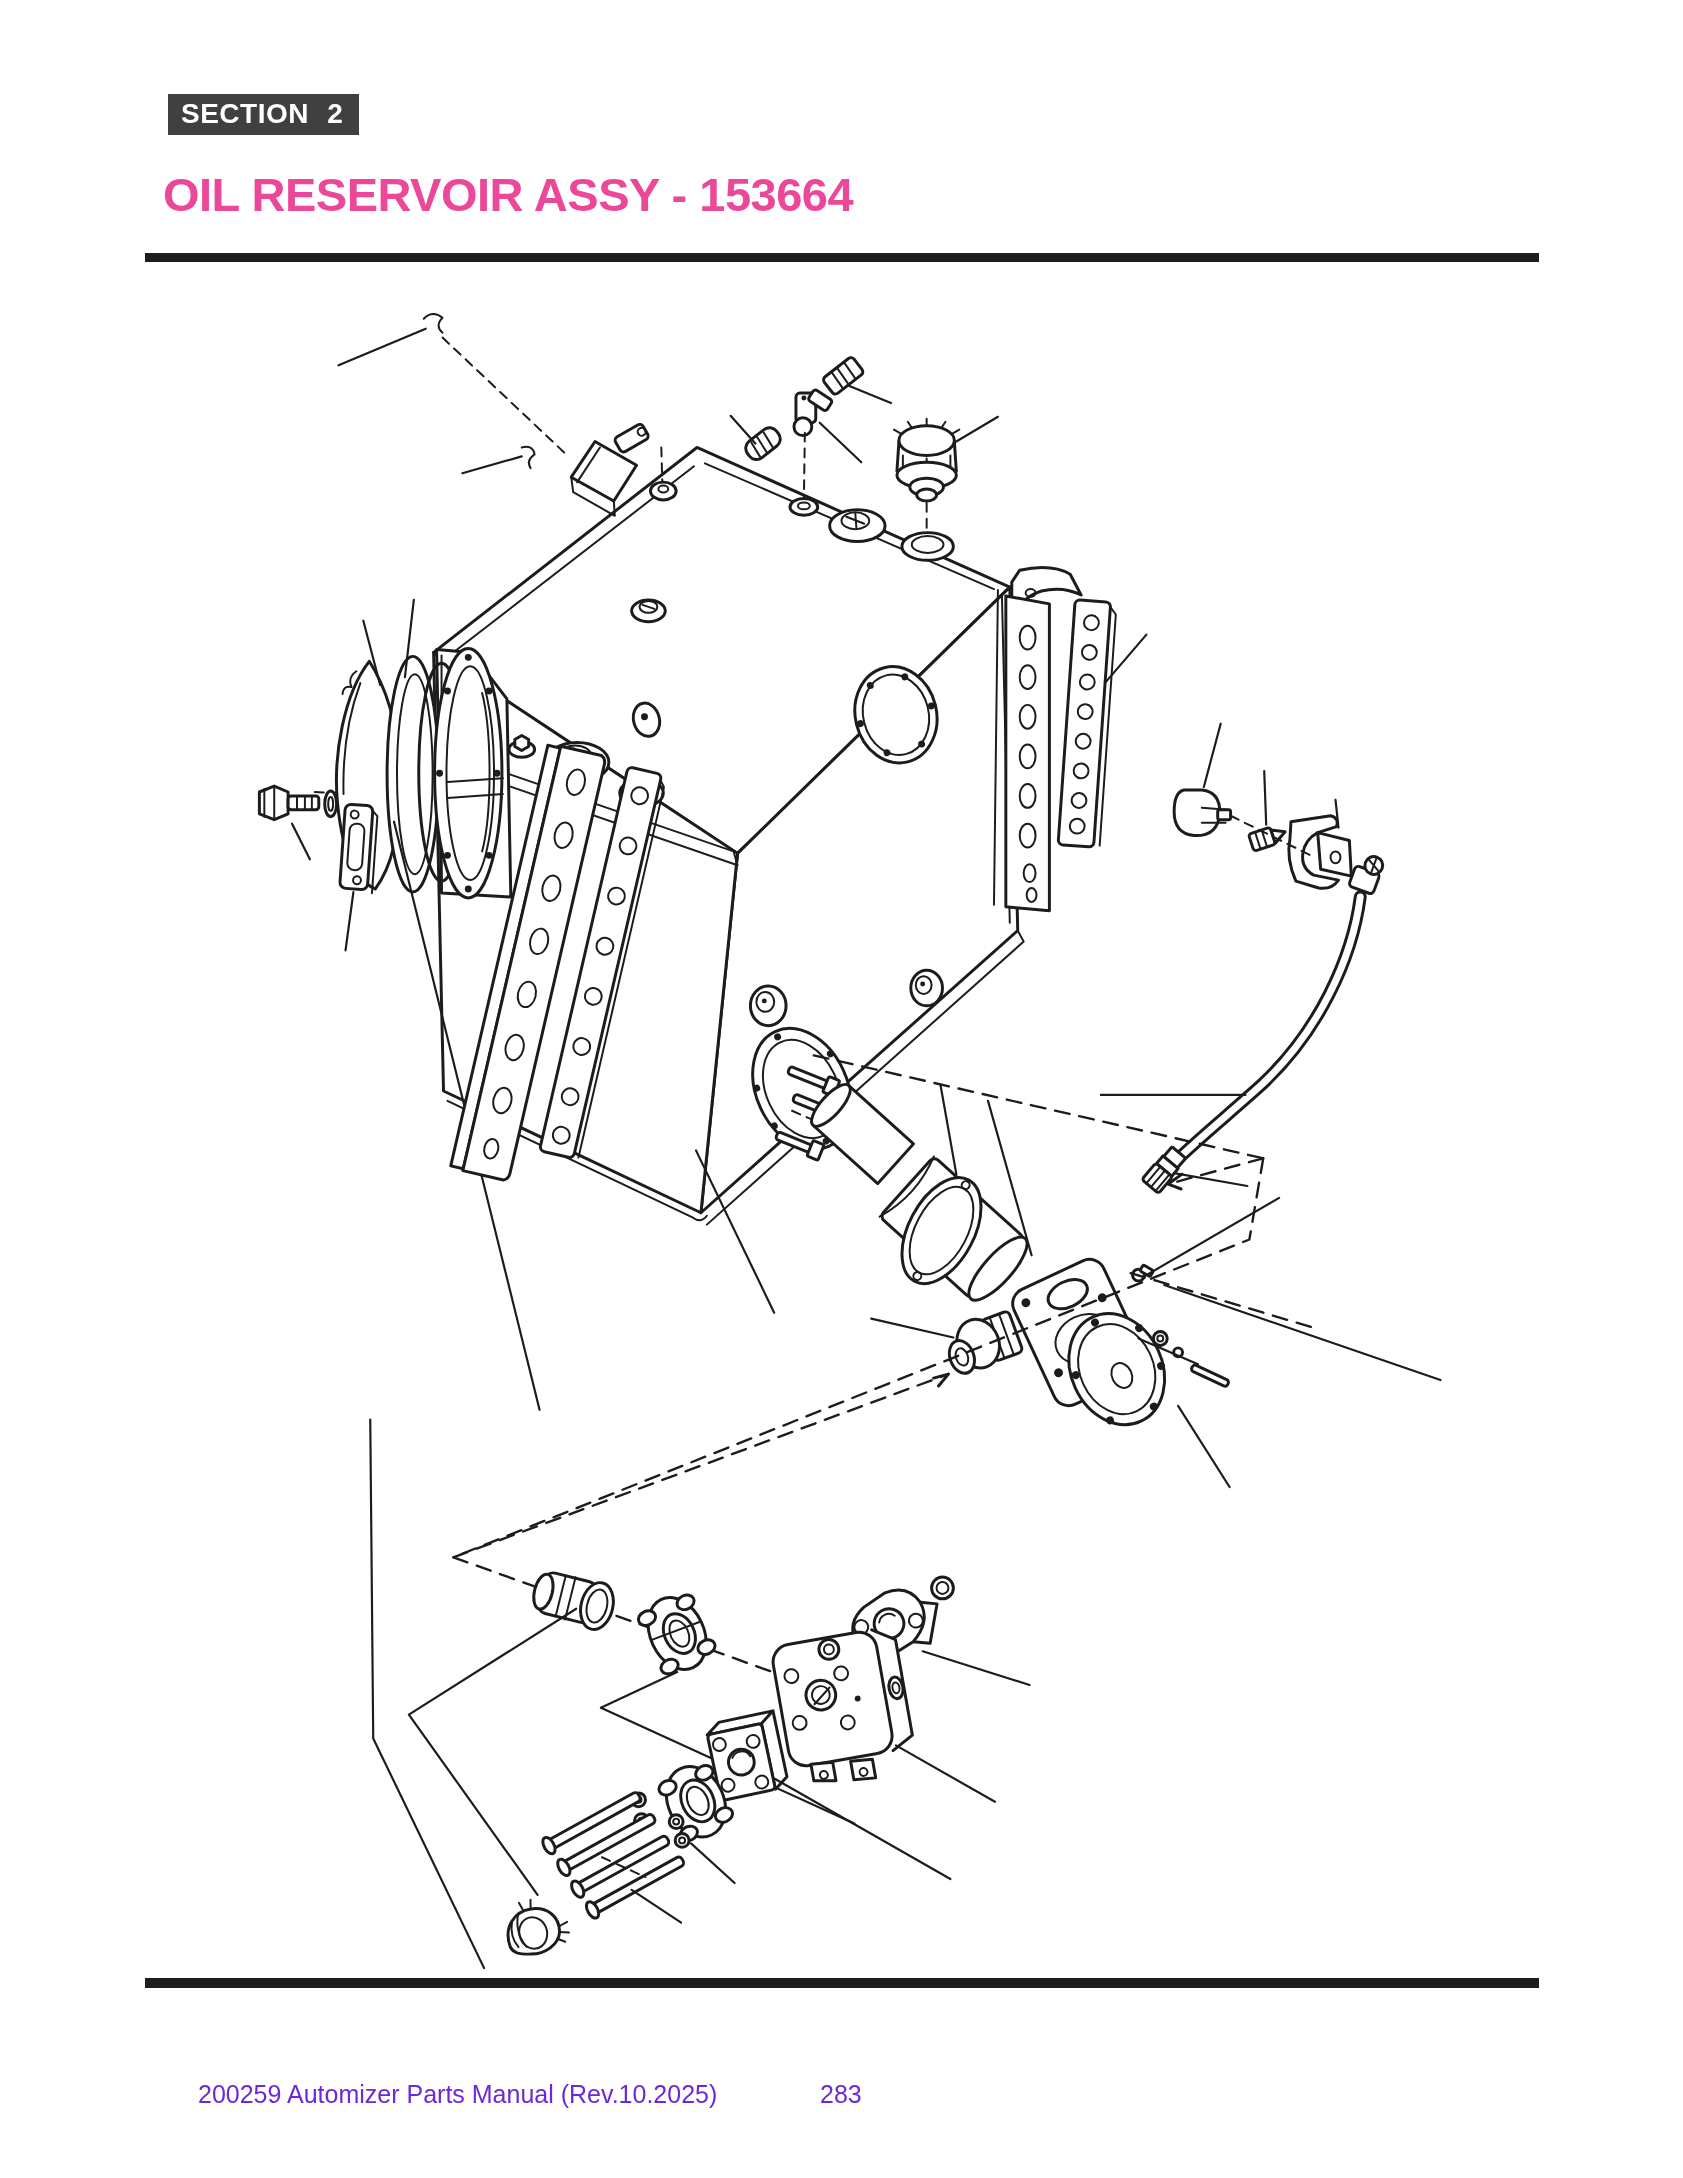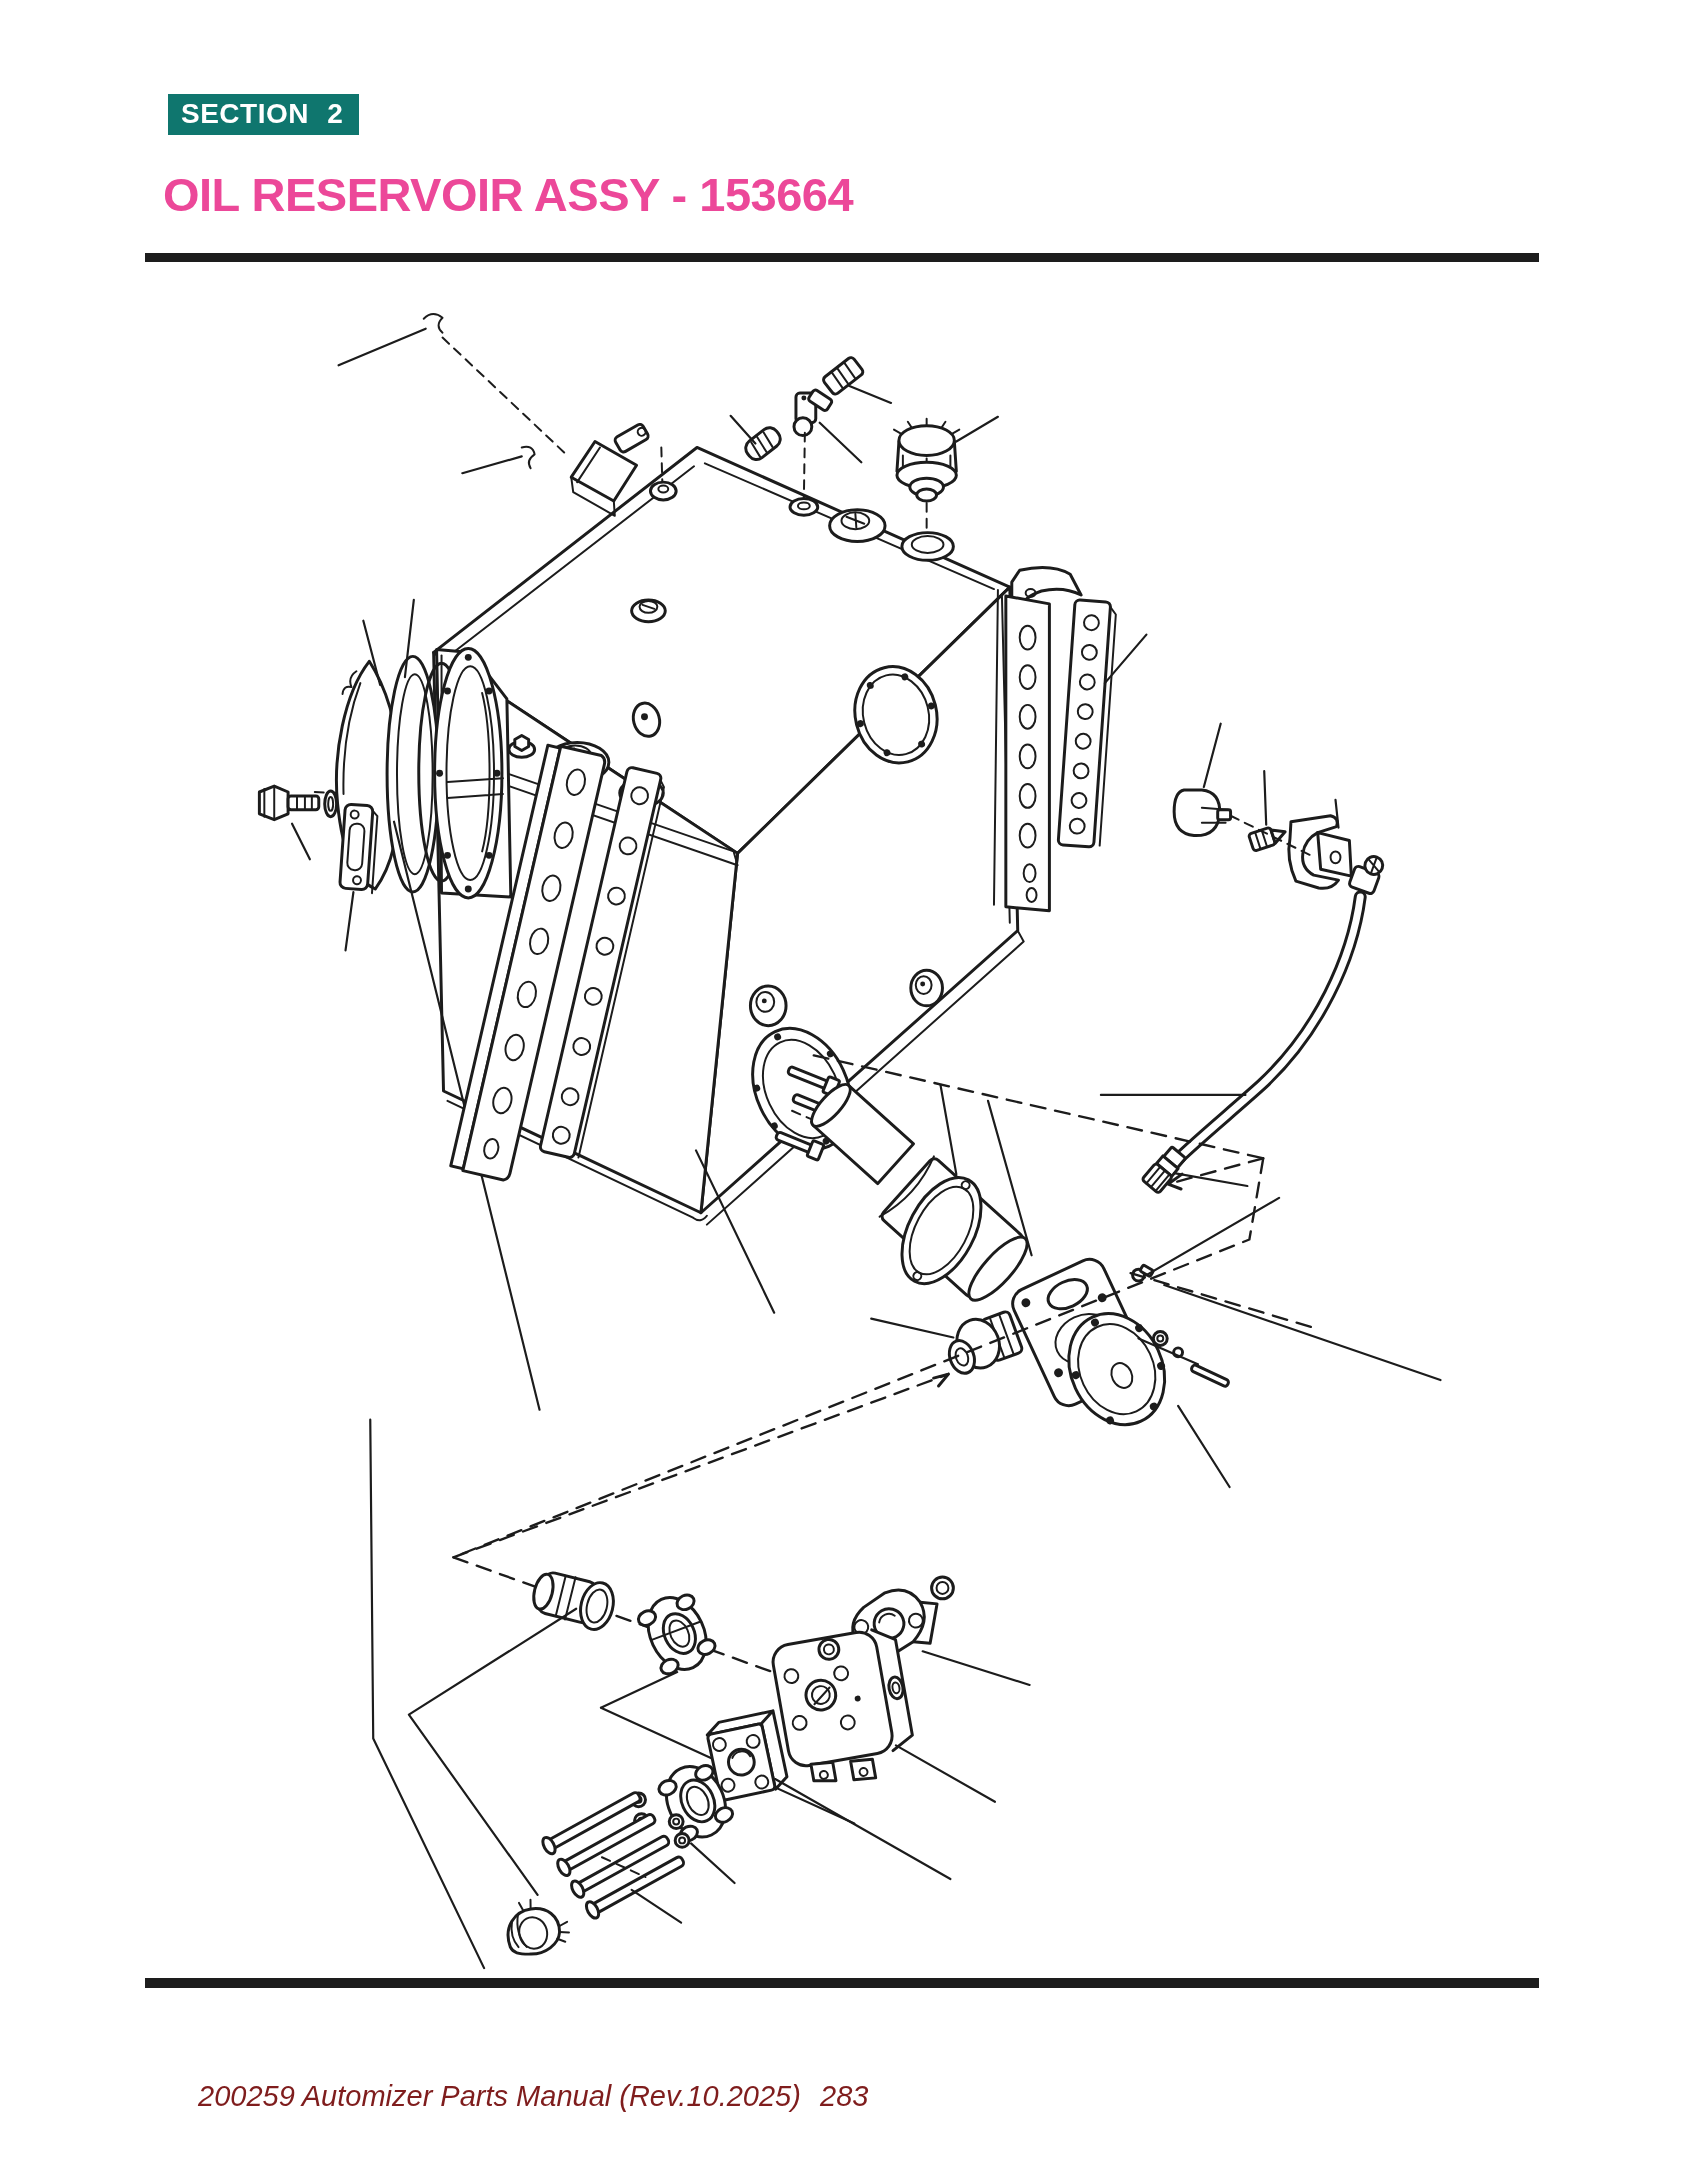--- a/index.html
+++ b/index.html
@@ -1,26 +1,26 @@
 <!DOCTYPE html>
 <html><head>
 <meta charset="utf-8">
 <style>
   html,body{margin:0;padding:0;background:#e8e8e8;}
   .page{position:relative;width:1683px;height:2178px;background:#ffffff;
         font-family:"Liberation Sans",sans-serif;overflow:hidden;margin:0 auto;}
-  .badge{position:absolute;left:168px;top:94px;background:#0f766e;color:#fff;
+  .badge{position:absolute;left:168px;top:94px;background:#404040;color:#fff;
          font-size:28px;font-weight:bold;letter-spacing:0.5px;word-spacing:10px;
          padding:6px 16px 7px 13px;line-height:1;}
   .title{position:absolute;left:163px;top:138px;color:#ec4899;font-size:47px;
          font-weight:bold;letter-spacing:-0.5px;white-space:nowrap;line-height:1.1;}
   .rule{position:absolute;left:145px;width:1394px;background:#1d1d1d;}
   .rule.top{top:253px;height:9px;}
   .rule.bottom{top:1978px;height:10px;}
-  .footer-text{position:absolute;top:2080px;color:#7f1d1d;font-size:29px;white-space:nowrap;font-style:italic;}
+  .footer-text{position:absolute;top:2080px;color:#6d28d9;font-size:25px;white-space:nowrap;}
   .footer-text.ref{left:198px;}
   .footer-text.pagenum{left:820px;}
   svg.diagram{position:absolute;left:0;top:0;}
   .o{fill:#ffffff;stroke:#1c1c1c;stroke-width:3;stroke-linejoin:round;stroke-linecap:round;}
   .s{fill:none;stroke:#1c1c1c;stroke-width:3;stroke-linejoin:round;stroke-linecap:round;}
   .t{fill:none;stroke:#1c1c1c;stroke-width:2;stroke-linejoin:round;stroke-linecap:round;}
   .ld{fill:none;stroke:#1c1c1c;stroke-width:2.2;stroke-linecap:round;}
   .dsh{fill:none;stroke:#1c1c1c;stroke-width:2.4;stroke-dasharray:15 10;stroke-linecap:round;}
   .dsm{fill:none;stroke:#1c1c1c;stroke-width:2;stroke-dasharray:9 7;stroke-linecap:round;}
   .dot{fill:#1c1c1c;stroke:none;}

